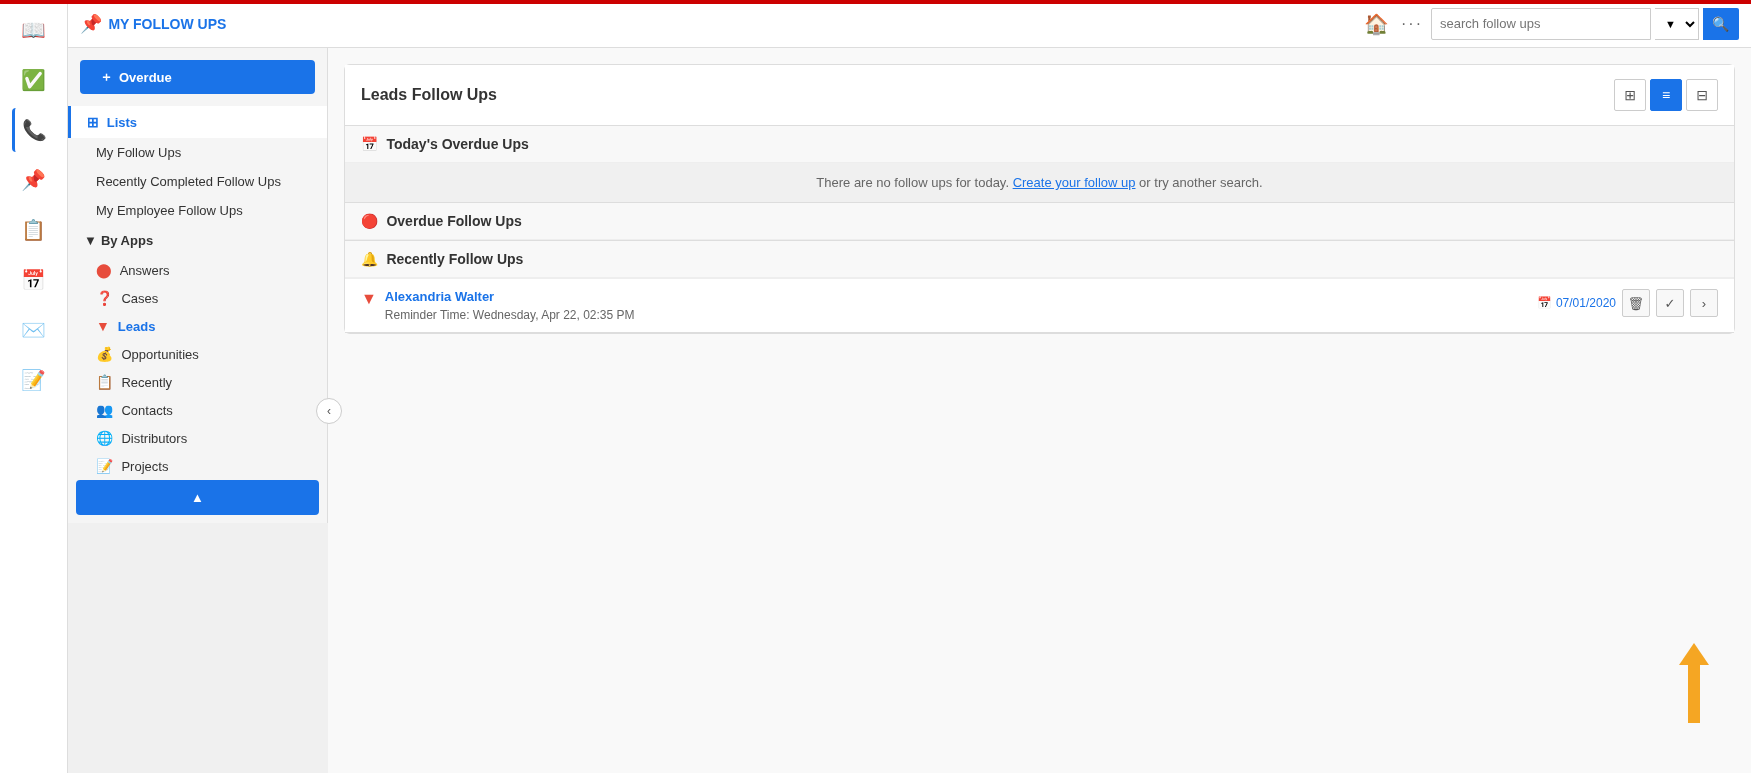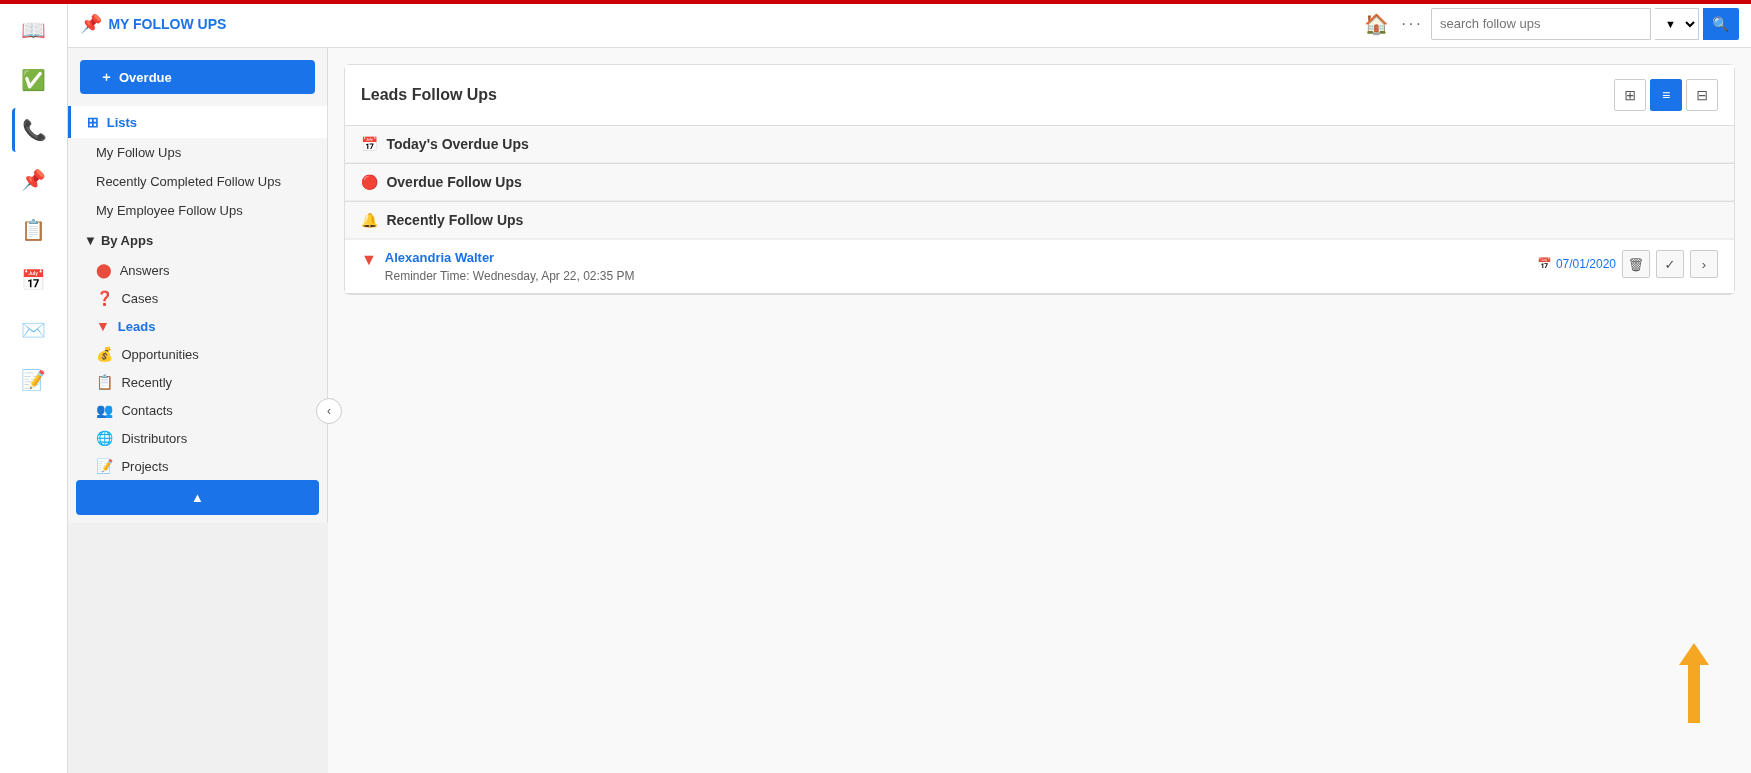--- a/index.html
+++ b/index.html
@@ -484,20 +484,25 @@
             <button class="view-btn">⊞</button>
             <button class="view-btn active">≡</button>
             <button class="view-btn">⊟</button>
           </div>
         </div>
 
         <div class="followup-section">
           <div class="section-header">
             <span>📅</span>
             <span>Today's Overdue Ups</span>
+          </div>
+          <div class="section-body">
+            <span>There are no follow ups for today.</span>
+            <a href="#">Create your follow up</a>
+            <span> or try another search.</span>
           </div>
         </div>
 
         <div class="followup-section">
           <div class="section-header">
             <span>🔴</span>
             <span>Overdue Follow Ups</span>
           </div>
         </div>
 

